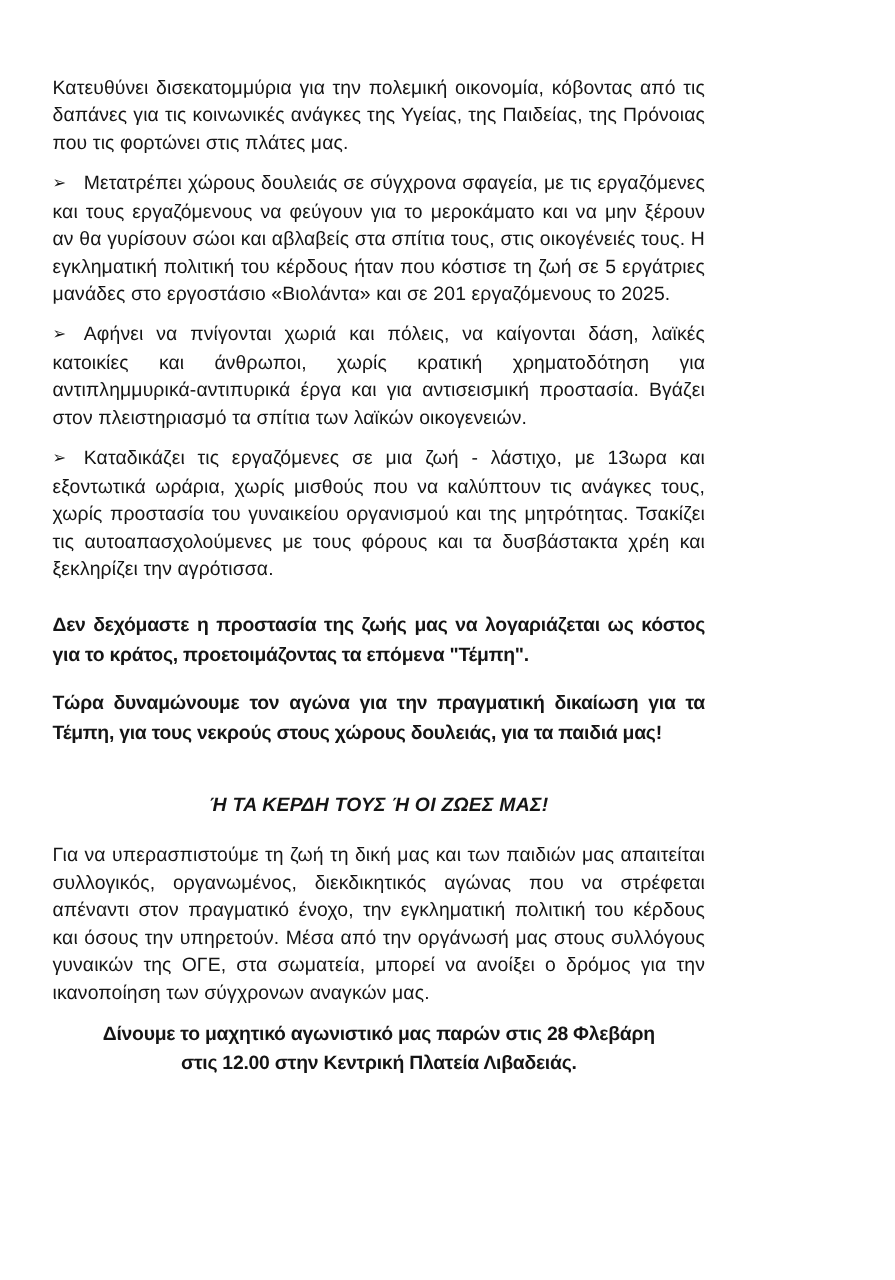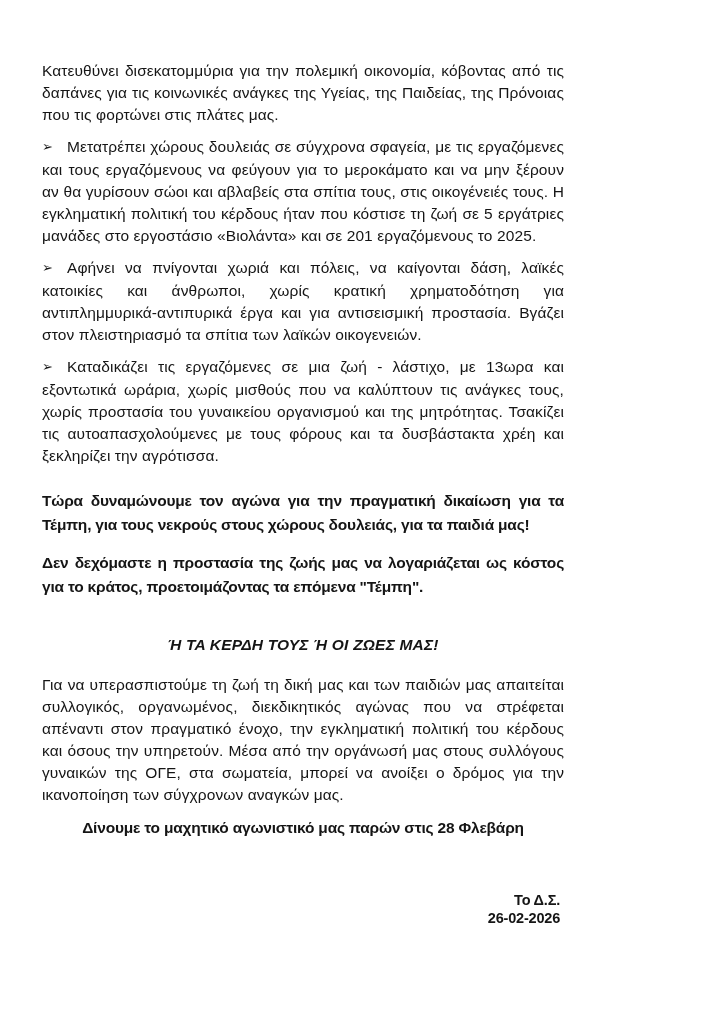--- a/index.html
+++ b/index.html
@@ -77,25 +77,21 @@
 </head>
 <body>
 
 <div class="page">
   <div class="content">
     <div>
         <p class="para para-body">Κατευθύνει δισεκατομμύρια για την πολεμική οικονομία, κόβοντας από τις δαπάνες για τις κοινωνικές ανάγκες της Υγείας, της Παιδείας, της Πρόνοιας που τις φορτώνει στις πλάτες μας.</p>
         <p class="para para-bullet"><span class="bullet">➢</span><span>Μετατρέπει χώρους δουλειάς σε σύγχρονα σφαγεία, με τις εργαζόμενες και τους εργαζόμενους να φεύγουν για το μεροκάματο και να μην ξέρουν αν θα γυρίσουν σώοι και αβλαβείς στα σπίτια τους, στις οικογένειές τους. Η εγκληματική πολιτική του κέρδους ήταν που κόστισε τη ζωή σε 5 εργάτριες μανάδες στο εργοστάσιο «Βιολάντα» και σε 201 εργαζόμενους το 2025.</span></p>
         <p class="para para-bullet"><span class="bullet">➢</span><span>Αφήνει να πνίγονται χωριά και πόλεις, να καίγονται δάση, λαϊκές κατοικίες και άνθρωποι, χωρίς κρατική χρηματοδότηση για αντιπλημμυρικά-αντιπυρικά έργα και για αντισεισμική προστασία. Βγάζει στον πλειστηριασμό τα σπίτια των λαϊκών οικογενειών.</span></p>
         <p class="para para-bullet"><span class="bullet">➢</span><span>Καταδικάζει τις εργαζόμενες σε μια ζωή - λάστιχο, με 13ωρα και εξοντωτικά ωράρια, χωρίς μισθούς που να καλύπτουν τις ανάγκες τους, χωρίς προστασία του γυναικείου οργανισμού και της μητρότητας. Τσακίζει τις αυτοαπασχολούμενες με τους φόρους και τα δυσβάστακτα χρέη και ξεκληρίζει την αγρότισσα.</span></p>
+        <p class="para para-bold">Δεν δεχόμαστε η προστασία της ζωής μας να λογαριάζεται ως κόστος για το κράτος, προετοιμάζοντας τα επόμενα "Τέμπη".</p>
         <p class="para para-bold">Τώρα δυναμώνουμε τον αγώνα για την πραγματική δικαίωση για τα Τέμπη, για τους νεκρούς στους χώρους δουλειάς, για τα παιδιά μας!</p>
-        <p class="para para-bold">Δεν δεχόμαστε η προστασία της ζωής μας να λογαριάζεται ως κόστος για το κράτος, προετοιμάζοντας τα επόμενα "Τέμπη".</p>
         <p class="para para-heading">Ή ΤΑ ΚΕΡΔΗ ΤΟΥΣ Ή ΟΙ ΖΩΕΣ ΜΑΣ!</p>
         <p class="para para-body">Για να υπερασπιστούμε τη ζωή τη δική μας και των παιδιών μας απαιτείται συλλογικός, οργανωμένος, διεκδικητικός αγώνας που να στρέφεται απέναντι στον πραγματικό ένοχο, την εγκληματική πολιτική του κέρδους και όσους την υπηρετούν. Μέσα από την οργάνωσή μας στους συλλόγους γυναικών της ΟΓΕ, στα σωματεία, μπορεί να ανοίξει ο δρόμος για την ικανοποίηση των σύγχρονων αναγκών μας.</p>
-        <p class="para para-cta"><span>Δίνουμε το μαχητικό αγωνιστικό μας παρών στις 28 Φλεβάρη</span><br></p>
+        <p class="para para-cta"><span>Δίνουμε το μαχητικό αγωνιστικό μας παρών στις 28 Φλεβάρη</span><br><span>στις 12.00 στην Κεντρική Πλατεία Λιβαδειάς.</span></p>
       </div>
 
-    <div class="signature">
-      <span>Το Δ.Σ.</span><br>
-      <span>26-02-2026</span>
-    </div>
   </div>
 </div>
 
 </body></html>

